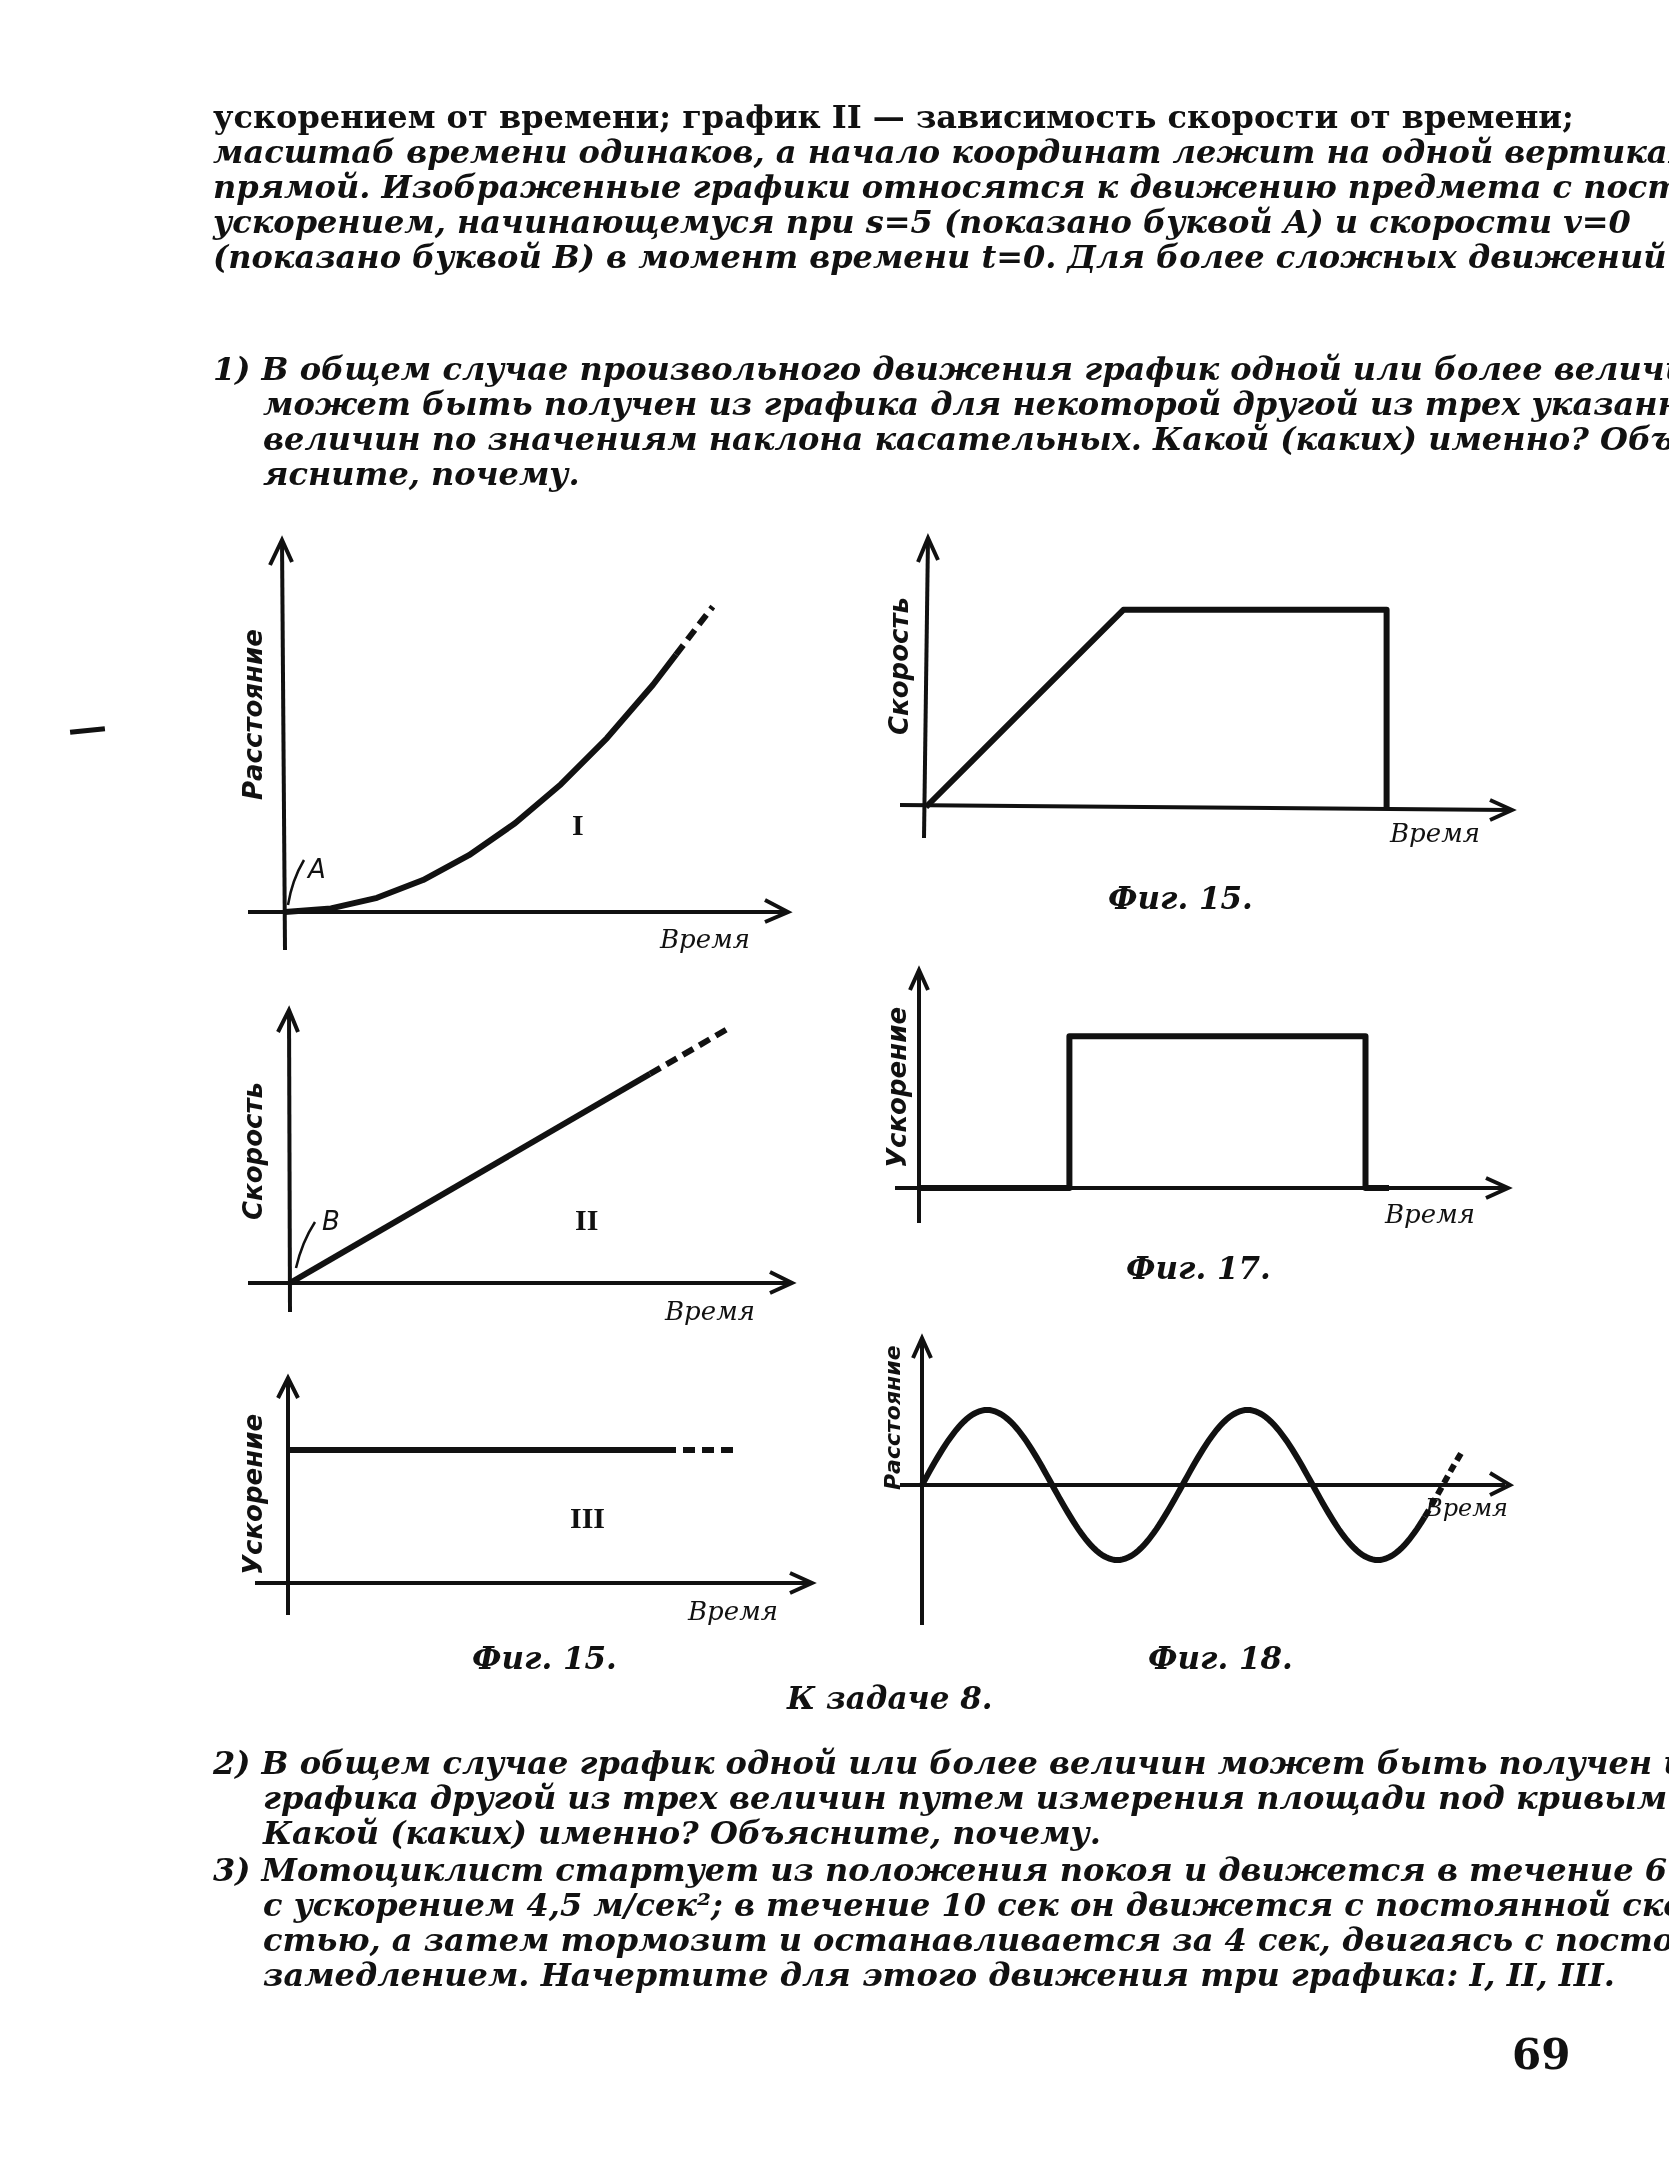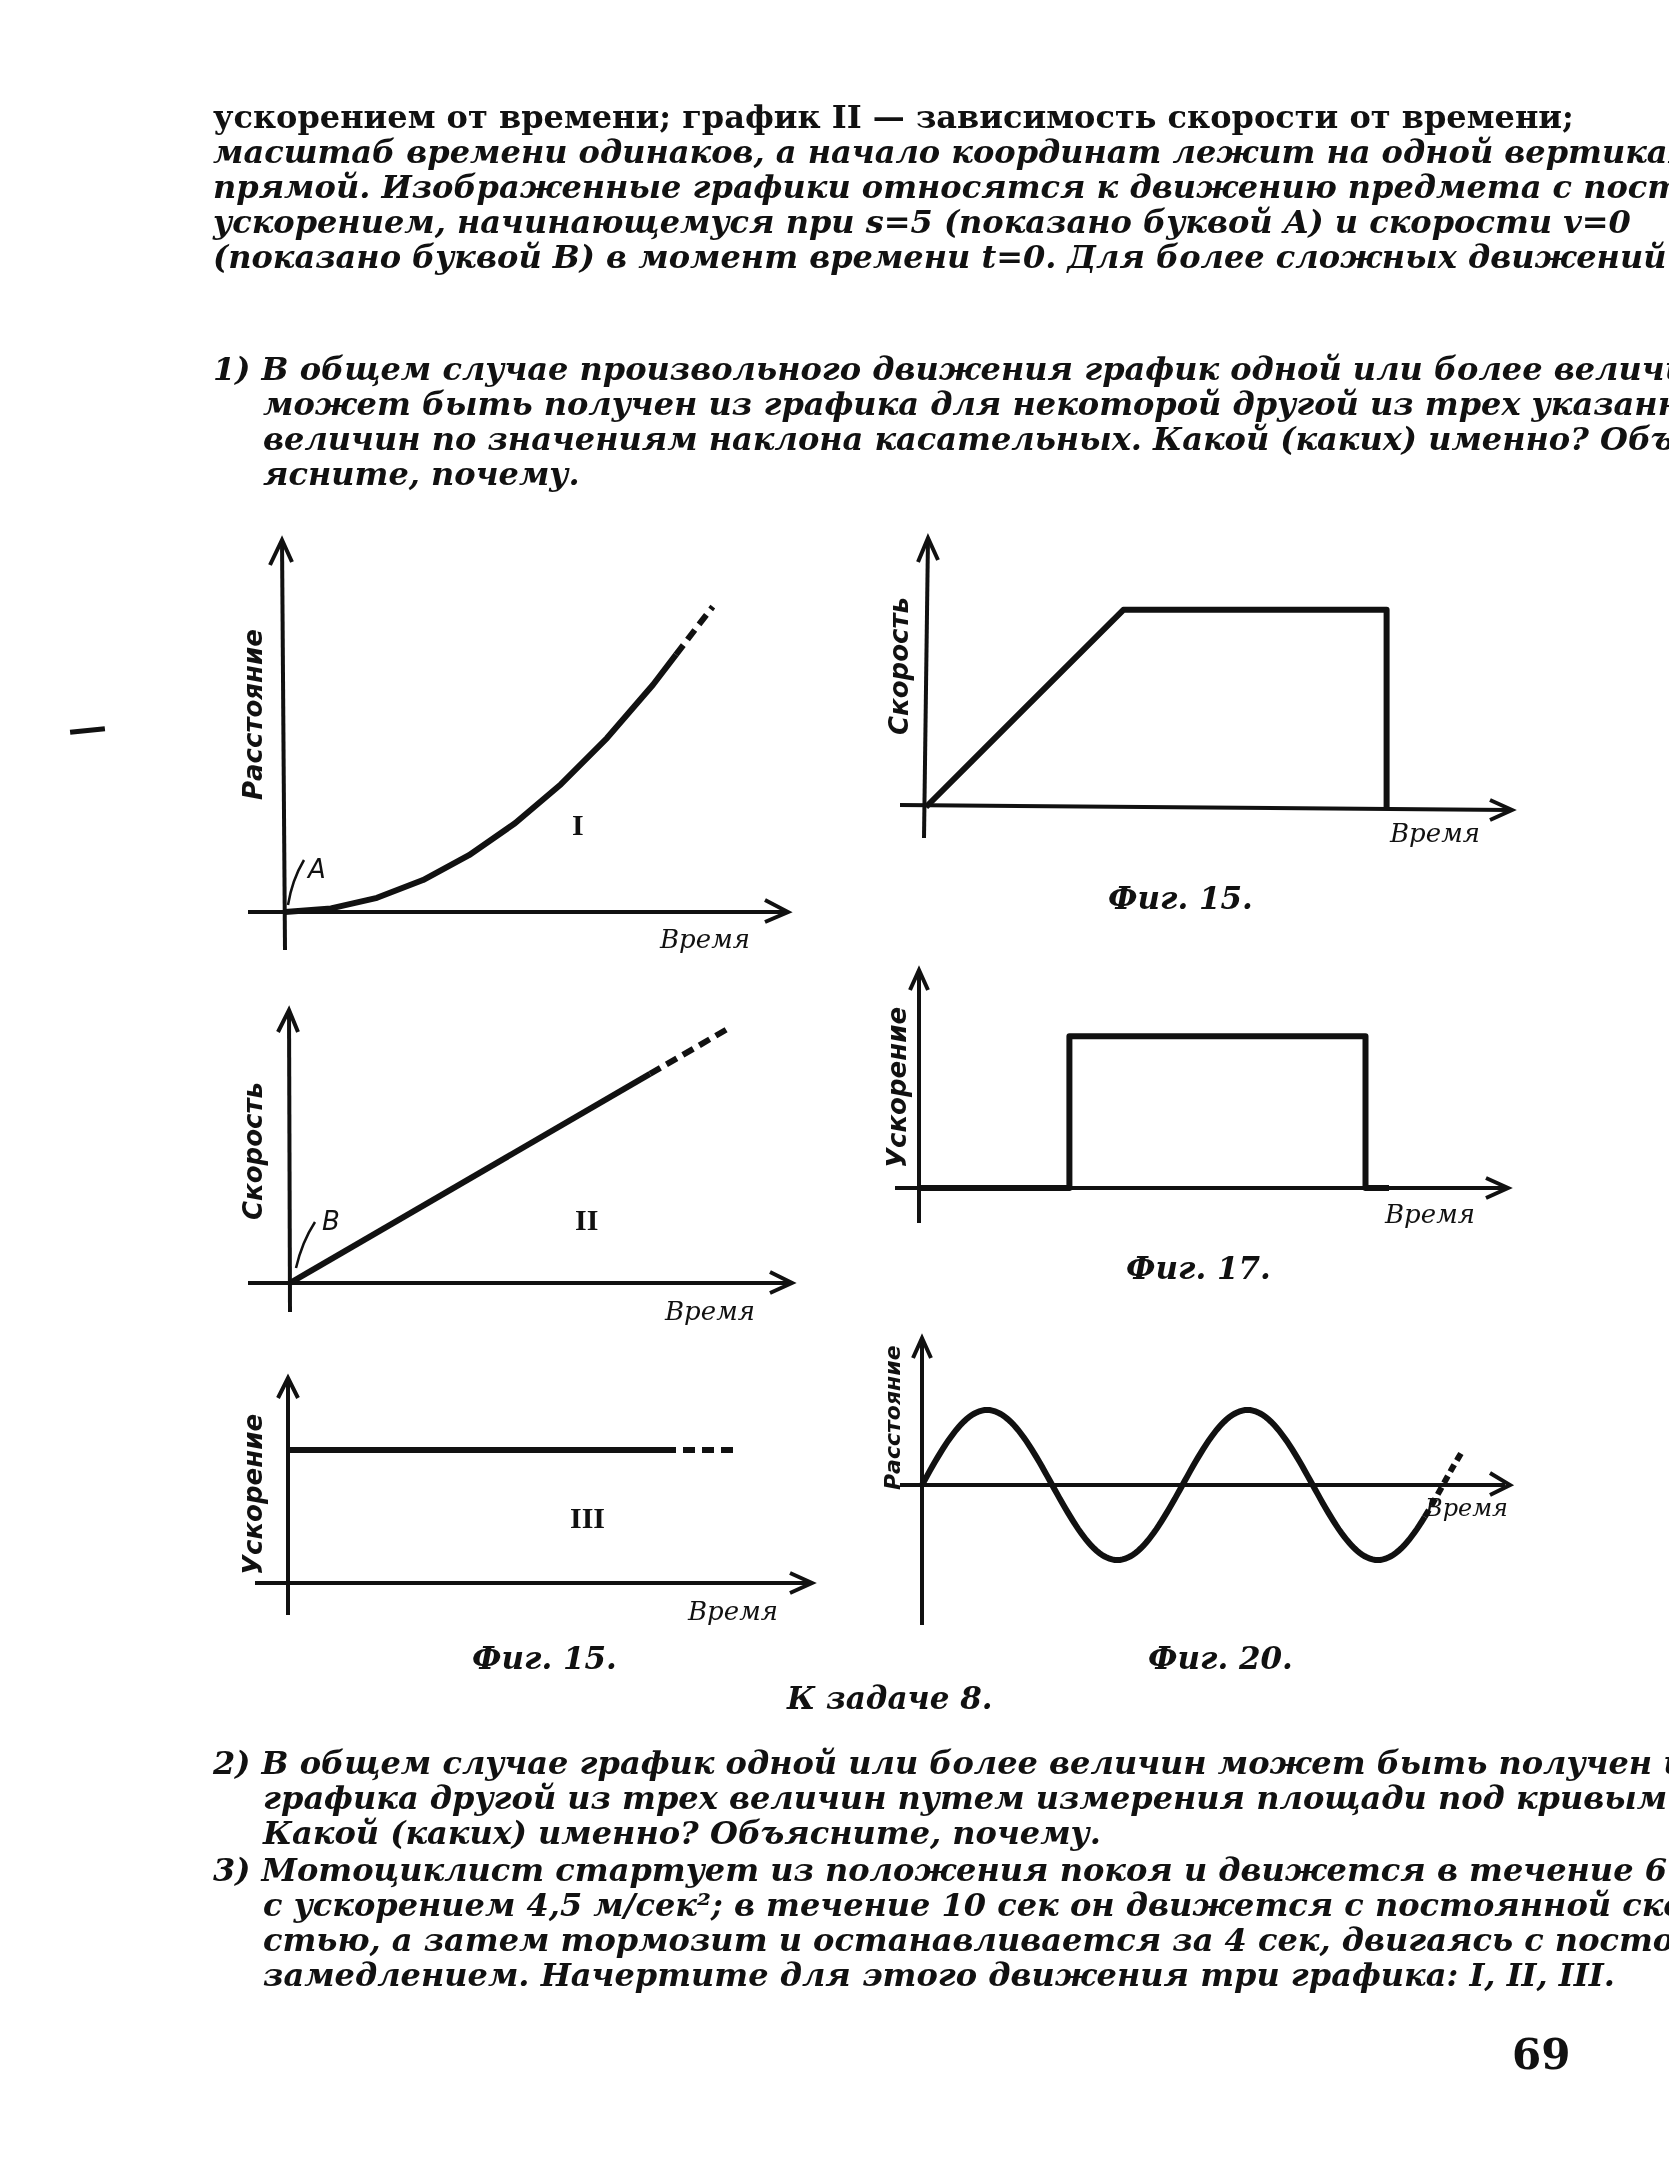--- a/index.html
+++ b/index.html
@@ -180,21 +180,21 @@
     <text class="axis-label" transform="translate(40,170) rotate(-90)" style="font-size:22px;">Расстояние</text>
     <text class="time-label" x="565" y="196" style="font-size:24px;">Время</text>
     <g id="series-18">
         <polyline points="62.0,165.0 64.6,160.3 67.2,155.6 69.8,150.9 72.4,146.3 75.0,141.8 77.6,137.4 80.2,133.1 82.8,128.9 85.4,124.8 88.0,120.9 90.7,117.2 93.3,113.7 95.9,110.3 98.5,107.2 101.1,104.3 103.7,101.7 106.3,99.3 108.9,97.1 111.5,95.3 114.1,93.7 116.7,92.4 119.3,91.3 121.9,90.6 124.5,90.1 127.1,90.0 129.7,90.1 132.3,90.6 134.9,91.3 137.5,92.4 140.1,93.7 142.7,95.3 145.3,97.1 148.0,99.3 150.6,101.7 153.2,104.3 155.8,107.2 158.4,110.3 161.0,113.7 163.6,117.2 166.2,120.9 168.8,124.8 171.4,128.9 174.0,133.1 176.6,137.4 179.2,141.8 181.8,146.3 184.4,150.9 187.0,155.6 189.6,160.3 192.2,165.0 194.8,169.7 197.4,174.4 200.0,179.1 202.7,183.7 205.3,188.2 207.9,192.6 210.5,196.9 213.1,201.1 215.7,205.2 218.3,209.1 220.9,212.8 223.5,216.3 226.1,219.7 228.7,222.8 231.3,225.7 233.9,228.3 236.5,230.7 239.1,232.9 241.7,234.7 244.3,236.3 246.9,237.6 249.5,238.7 252.1,239.4 254.7,239.9 257.3,240.0 260.0,239.9 262.6,239.4 265.2,238.7 267.8,237.6 270.4,236.3 273.0,234.7 275.6,232.9 278.2,230.7 280.8,228.3 283.4,225.7 286.0,222.8 288.6,219.7 291.2,216.3 293.8,212.8 296.4,209.1 299.0,205.2 301.6,201.1 304.2,196.9 306.8,192.6 309.4,188.2 312.0,183.7 314.7,179.1 317.3,174.4 319.9,169.7 322.5,165.0 325.1,160.3 327.7,155.6 330.3,150.9 332.9,146.3 335.5,141.8 338.1,137.4 340.7,133.1 343.3,128.9 345.9,124.8 348.5,120.9 351.1,117.2 353.7,113.7 356.3,110.3 358.9,107.2 361.5,104.3 364.1,101.7 366.7,99.3 369.3,97.1 372.0,95.3 374.6,93.7 377.2,92.4 379.8,91.3 382.4,90.6 385.0,90.1 387.6,90.0 390.2,90.1 392.8,90.6 395.4,91.3 398.0,92.4 400.6,93.7 403.2,95.3 405.8,97.1 408.4,99.3 411.0,101.7 413.6,104.3 416.2,107.2 418.8,110.3 421.4,113.7 424.0,117.2 426.7,120.9 429.3,124.8 431.9,128.9 434.5,133.1 437.1,137.4 439.7,141.8 442.3,146.3 444.9,150.9 447.5,155.6 450.1,160.3 452.7,165.0 455.3,169.7 457.9,174.4 460.5,179.1 463.1,183.7 465.7,188.2 468.3,192.6 470.9,196.9 473.5,201.1 476.1,205.2 478.7,209.1 481.3,212.8 484.0,216.3 486.6,219.7 489.2,222.8 491.8,225.7 494.4,228.3 497.0,230.7 499.6,232.9 502.2,234.7 504.8,236.3 507.4,237.6 510.0,238.7 512.6,239.4 515.2,239.9 517.8,240.0 520.4,239.9 523.0,239.4 525.6,238.7 528.2,237.6 530.8,236.3 533.4,234.7 536.0,232.9 538.7,230.7 541.3,228.3 543.9,225.7 546.5,222.8 549.1,219.7 551.7,216.3 554.3,212.8 556.9,209.1 559.5,205.2 562.1,201.1 564.7,196.9" fill="none" stroke="#111" stroke-width="6"></polyline>
         <polyline points="564.7,196.9 567.3,192.6 569.9,188.2 572.5,183.7 575.1,179.1 577.7,174.4 580.3,169.7 582.9,165.0 585.5,160.3 588.1,155.6 590.7,150.9 593.3,146.3 596.0,141.8 598.6,137.4 601.2,133.1" fill="none" stroke="#111" stroke-width="6" stroke-dasharray="8 5"></polyline>
       </g>
   </svg>
 </div>
 
 <div class="caption" style="left:472px; top:1640px;">Фиг. 15.</div>
-<div class="caption" style="left:1148px; top:1640px;">Фиг. 20.</div>
+<div class="caption" style="left:1148px; top:1640px;">Фиг. 18.</div>
 <div class="caption" style="left:787px; top:1680px;">К задаче 8.</div>
 
 <div class="textblock" style="top:1746px;">
   <span class="line it">2) В общем случае график одной или более величин может быть получен из</span>
   <span class="line it indent">графика другой из трех величин путем измерения площади под кривыми.</span>
   <span class="line it indent" style="text-align-last:left;">Какой (каких) именно? Объясните, почему.</span>
 </div>
 
 <div class="textblock" style="top:1853px;">
   <span class="line it">3) Мотоциклист стартует из положения покоя и движется в течение 6 сек</span>

